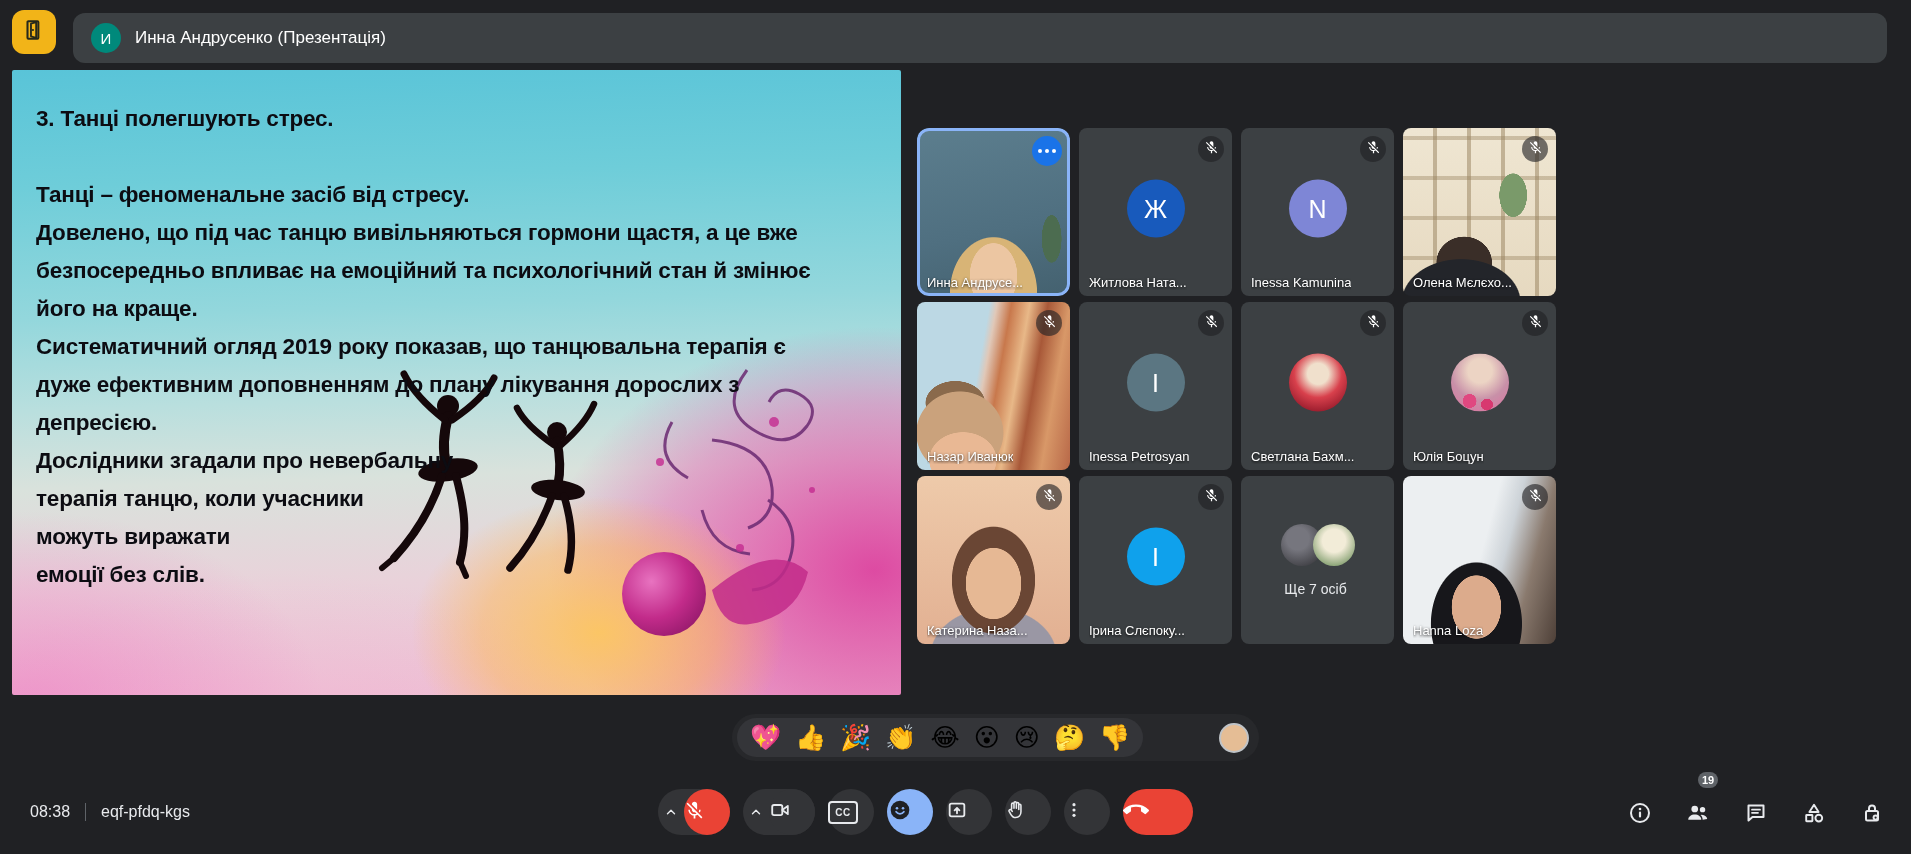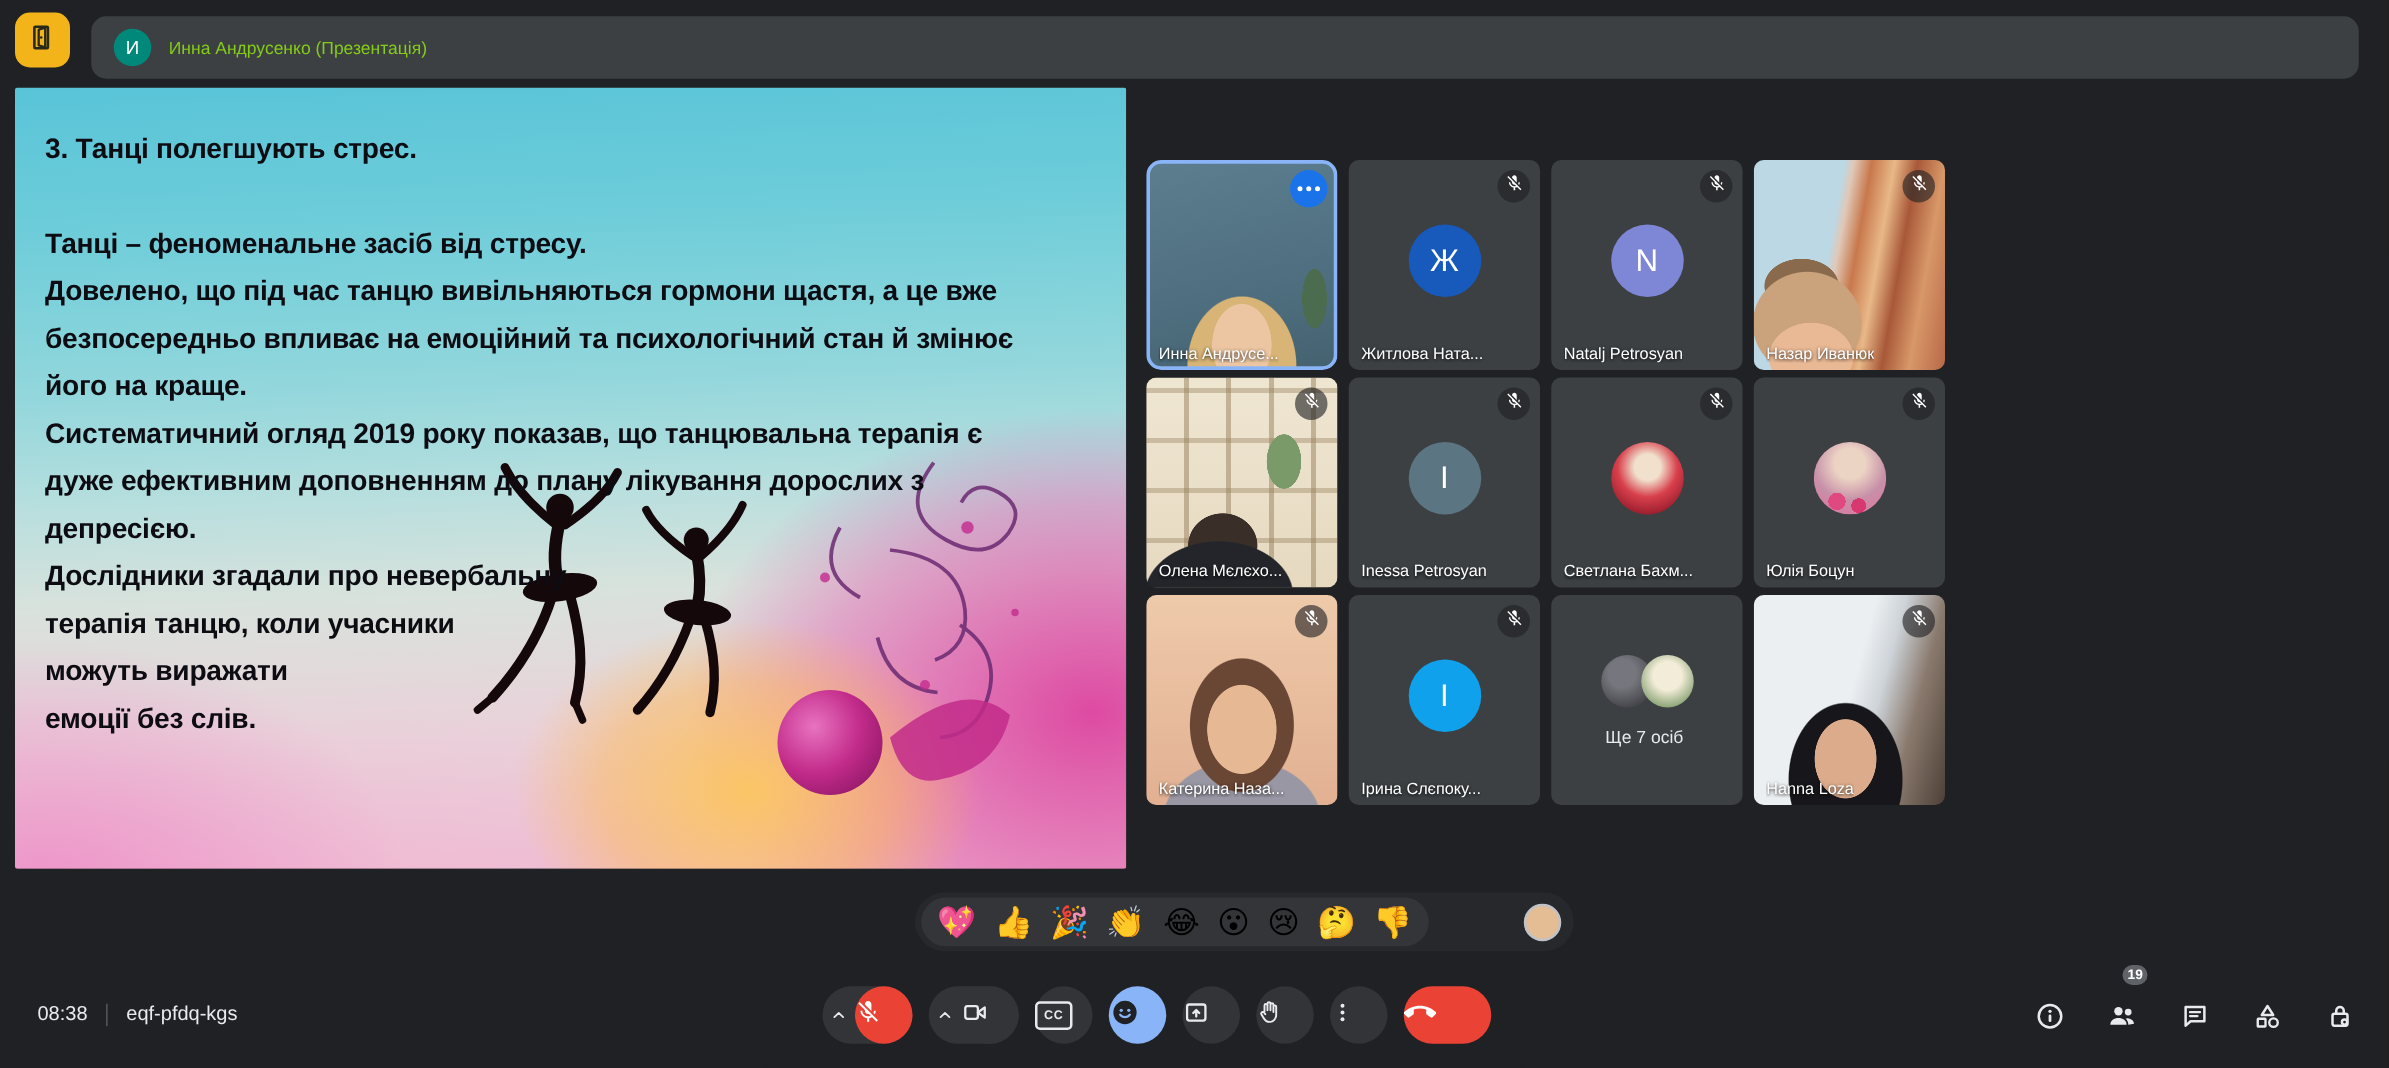--- a/index.html
+++ b/index.html
@@ -6,21 +6,21 @@
   #stage{position:relative;width:1911px;height:854px;background:#202124;overflow:hidden;
          font-family:"Liberation Sans",sans-serif;-webkit-font-smoothing:antialiased;}
 
   
   .app-icon{position:absolute;left:12px;top:10px;width:44px;height:44px;border-radius:12px;
             background:#f2b418;display:flex;align-items:center;justify-content:center;}
   .presenter-pill{position:absolute;left:73px;top:13px;width:1814px;height:50px;background:#3c4043;
             border-radius:12px;display:flex;align-items:center;gap:14px;padding:0 18px;box-sizing:border-box;}
   .presenter-avatar{width:30px;height:30px;border-radius:50%;background:#00897b;color:#fff;font-size:15px;
             display:flex;align-items:center;justify-content:center;flex:none;}
-  .presenter-label{color:#84cc16;font-size:14px;}
+  .presenter-label{color:#ffffff;font-size:17px;}
 
   
   .slide{position:absolute;left:12px;top:70px;width:889px;height:625px;border-radius:2px;overflow:hidden;
     background:
       radial-gradient(ellipse 260px 190px at 66% 90%, rgba(252,198,96,.95) 0%, rgba(252,186,88,.5) 45%, rgba(252,186,88,0) 72%),
       radial-gradient(ellipse 430px 320px at 97% 80%, rgba(220,60,156,.9) 0%, rgba(226,96,176,.45) 52%, rgba(226,96,176,0) 76%),
       radial-gradient(ellipse 420px 280px at 2% 102%, rgba(238,130,196,.7) 0%, rgba(238,130,196,0) 70%),
       radial-gradient(ellipse 520px 300px at 30% 114%, rgba(244,170,210,.5) 0%, rgba(244,170,210,0) 70%),
       linear-gradient(178deg,#59c4d8 0%,#6ecdd9 18%,#93d7dc 38%,#b9dfde 52%,#d9e2dc 64%,#e9d2da 80%,#eec0d4 100%);}
   .slide-art{position:absolute;inset:0;}
@@ -218,45 +218,45 @@
       <div class="avatar" style="background: rgb(126, 134, 214);">N</div>
 
       <div class="badge-mic">
         <span>
           <svg viewBox="0 0 24 24" width="15" height="15">
               <path fill="#fff" d="M19 11h-1.7c0 .74-.16 1.43-.43 2.05l1.23 1.23c.56-.98.9-2.09.9-3.28zm-4.02.17c0-.06.02-.11.02-.17V5c0-1.66-1.34-3-3-3S9 3.34 9 5v.18l5.98 5.99zM4.27 3L3 4.27l6.01 6.01V11c0 1.66 1.33 3 2.99 3 .22 0 .44-.03.65-.08l1.66 1.66c-.71.33-1.5.52-2.31.52-2.76 0-5.3-2.1-5.3-5.1H5c0 3.41 2.72 6.23 6 6.72V21h2v-3.28c.91-.13 1.77-.45 2.54-.9L19.73 21 21 19.73 4.27 3z"></path>
             </svg>
         </span>
       </div>
 
-      <div class="tile-name">Natalj Petrosyan</div>
+      <div class="tile-name">Inessa Kamunina</div>
+    </div>
+      <div class="tile t-video v-olena">
+
+      <div class="badge-mic">
+        <span>
+          <svg viewBox="0 0 24 24" width="15" height="15">
+              <path fill="#fff" d="M19 11h-1.7c0 .74-.16 1.43-.43 2.05l1.23 1.23c.56-.98.9-2.09.9-3.28zm-4.02.17c0-.06.02-.11.02-.17V5c0-1.66-1.34-3-3-3S9 3.34 9 5v.18l5.98 5.99zM4.27 3L3 4.27l6.01 6.01V11c0 1.66 1.33 3 2.99 3 .22 0 .44-.03.65-.08l1.66 1.66c-.71.33-1.5.52-2.31.52-2.76 0-5.3-2.1-5.3-5.1H5c0 3.41 2.72 6.23 6 6.72V21h2v-3.28c.91-.13 1.77-.45 2.54-.9L19.73 21 21 19.73 4.27 3z"></path>
+            </svg>
+        </span>
+      </div>
+
+      <div class="tile-name">Олена Мєлєхо...</div>
     </div>
       <div class="tile t-video v-nazar">
 
       <div class="badge-mic">
         <span>
           <svg viewBox="0 0 24 24" width="15" height="15">
               <path fill="#fff" d="M19 11h-1.7c0 .74-.16 1.43-.43 2.05l1.23 1.23c.56-.98.9-2.09.9-3.28zm-4.02.17c0-.06.02-.11.02-.17V5c0-1.66-1.34-3-3-3S9 3.34 9 5v.18l5.98 5.99zM4.27 3L3 4.27l6.01 6.01V11c0 1.66 1.33 3 2.99 3 .22 0 .44-.03.65-.08l1.66 1.66c-.71.33-1.5.52-2.31.52-2.76 0-5.3-2.1-5.3-5.1H5c0 3.41 2.72 6.23 6 6.72V21h2v-3.28c.91-.13 1.77-.45 2.54-.9L19.73 21 21 19.73 4.27 3z"></path>
             </svg>
         </span>
       </div>
 
       <div class="tile-name">Назар Иванюк</div>
-    </div>
-      <div class="tile t-video v-olena">
-
-      <div class="badge-mic">
-        <span>
-          <svg viewBox="0 0 24 24" width="15" height="15">
-              <path fill="#fff" d="M19 11h-1.7c0 .74-.16 1.43-.43 2.05l1.23 1.23c.56-.98.9-2.09.9-3.28zm-4.02.17c0-.06.02-.11.02-.17V5c0-1.66-1.34-3-3-3S9 3.34 9 5v.18l5.98 5.99zM4.27 3L3 4.27l6.01 6.01V11c0 1.66 1.33 3 2.99 3 .22 0 .44-.03.65-.08l1.66 1.66c-.71.33-1.5.52-2.31.52-2.76 0-5.3-2.1-5.3-5.1H5c0 3.41 2.72 6.23 6 6.72V21h2v-3.28c.91-.13 1.77-.45 2.54-.9L19.73 21 21 19.73 4.27 3z"></path>
-            </svg>
-        </span>
-      </div>
-
-      <div class="tile-name">Олена Мєлєхо...</div>
     </div>
       <div class="tile t-initial">
       <div class="avatar" style="background: rgb(91, 118, 130);">I</div>
 
       <div class="badge-mic">
         <span>
           <svg viewBox="0 0 24 24" width="15" height="15">
               <path fill="#fff" d="M19 11h-1.7c0 .74-.16 1.43-.43 2.05l1.23 1.23c.56-.98.9-2.09.9-3.28zm-4.02.17c0-.06.02-.11.02-.17V5c0-1.66-1.34-3-3-3S9 3.34 9 5v.18l5.98 5.99zM4.27 3L3 4.27l6.01 6.01V11c0 1.66 1.33 3 2.99 3 .22 0 .44-.03.65-.08l1.66 1.66c-.71.33-1.5.52-2.31.52-2.76 0-5.3-2.1-5.3-5.1H5c0 3.41 2.72 6.23 6 6.72V21h2v-3.28c.91-.13 1.77-.45 2.54-.9L19.73 21 21 19.73 4.27 3z"></path>
             </svg>
         </span>

